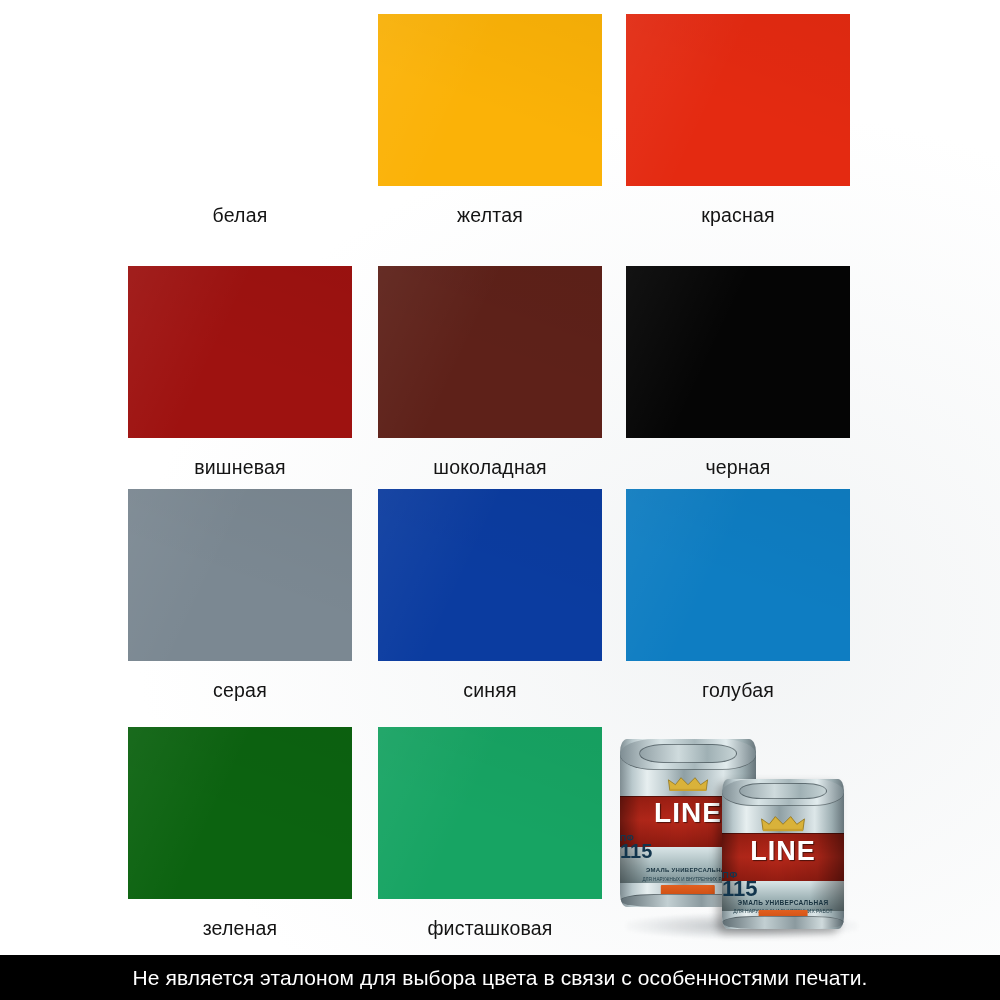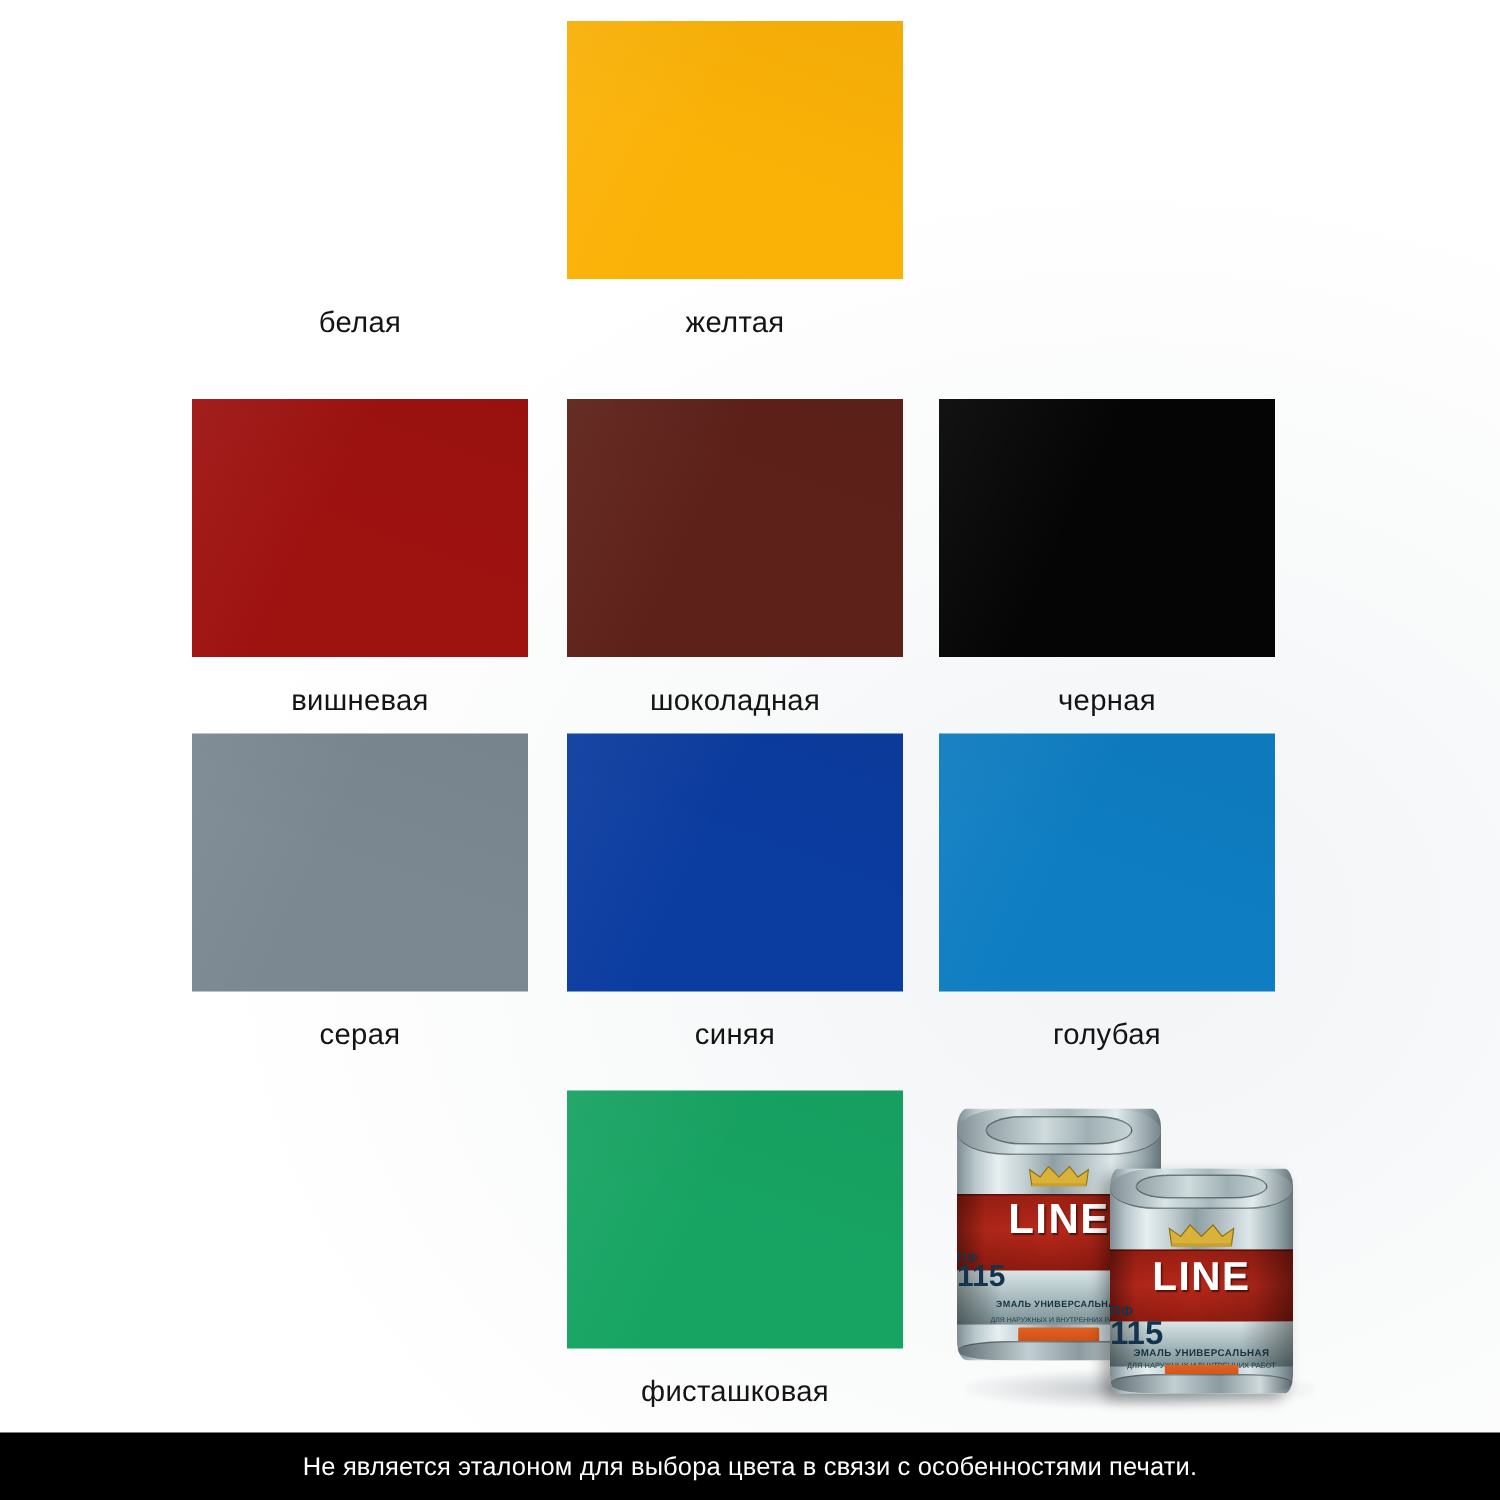--- a/index.html
+++ b/index.html
@@ -87,21 +87,21 @@
   .cans-cell {
     position: absolute;
     left: 612px;
     top: 727px;
     width: 268px;
     height: 228px;
   }
 
   .cans {
     position: absolute;
-    left: 18px;
+    left: 0;
     top: 0;
     width: 268px;
     height: 215px;
   }
 
   .can {
     position: absolute;
     overflow: hidden;
   }
 
@@ -309,21 +309,21 @@
     width: 1000px;
     height: 45px;
     background: #000000;
     display: flex;
     align-items: center;
     justify-content: center;
   }
   .footer-text {
     color: #ffffff;
     font-family: "Liberation Sans", sans-serif;
-    font-size: 17px;
+    font-size: 21px;
     letter-spacing: 0.1px;
     white-space: nowrap;
   }
 </style>
 </head>
 <body>
 
 <div id="page">
 
   <div class="grid">
@@ -331,20 +331,24 @@
     <div class="cell row0 col0">
       <div class="swatch is-white" style="background-color: rgb(255, 255, 255);"></div>
       <span class="label">белая</span>
     </div>
 
     <div class="cell row0 col1">
       <div class="swatch painted" style="background-color: rgb(251, 178, 7);"></div>
       <span class="label">желтая</span>
     </div>
 
+    <div class="cell row0 col2">
+      <div class="swatch painted" style="background-color: rgb(228, 42, 17);"></div>
+      <span class="label">красная</span>
+    </div>
 
     <div class="cell row1 col0">
       <div class="swatch painted" style="background-color: rgb(158, 18, 16);"></div>
       <span class="label">вишневая</span>
     </div>
 
     <div class="cell row1 col1">
       <div class="swatch painted" style="background-color: rgb(94, 33, 25);"></div>
       <span class="label">шоколадная</span>
     </div>
@@ -362,20 +366,24 @@
     <div class="cell row2 col1">
       <div class="swatch painted" style="background-color: rgb(11, 60, 160);"></div>
       <span class="label">синяя</span>
     </div>
 
     <div class="cell row2 col2">
       <div class="swatch painted" style="background-color: rgb(14, 125, 194);"></div>
       <span class="label">голубая</span>
     </div>
 
+    <div class="cell row3 col0">
+      <div class="swatch painted" style="background-color: rgb(12, 99, 16);"></div>
+      <span class="label">зеленая</span>
+    </div>
 
     <div class="cell row3 col1">
       <div class="swatch painted" style="background-color: rgb(23, 164, 99);"></div>
       <span class="label">фисташковая</span>
     </div>
 
     <div class="cans-cell">
       <div class="cans">
 
         <div class="can-shadow"></div>

